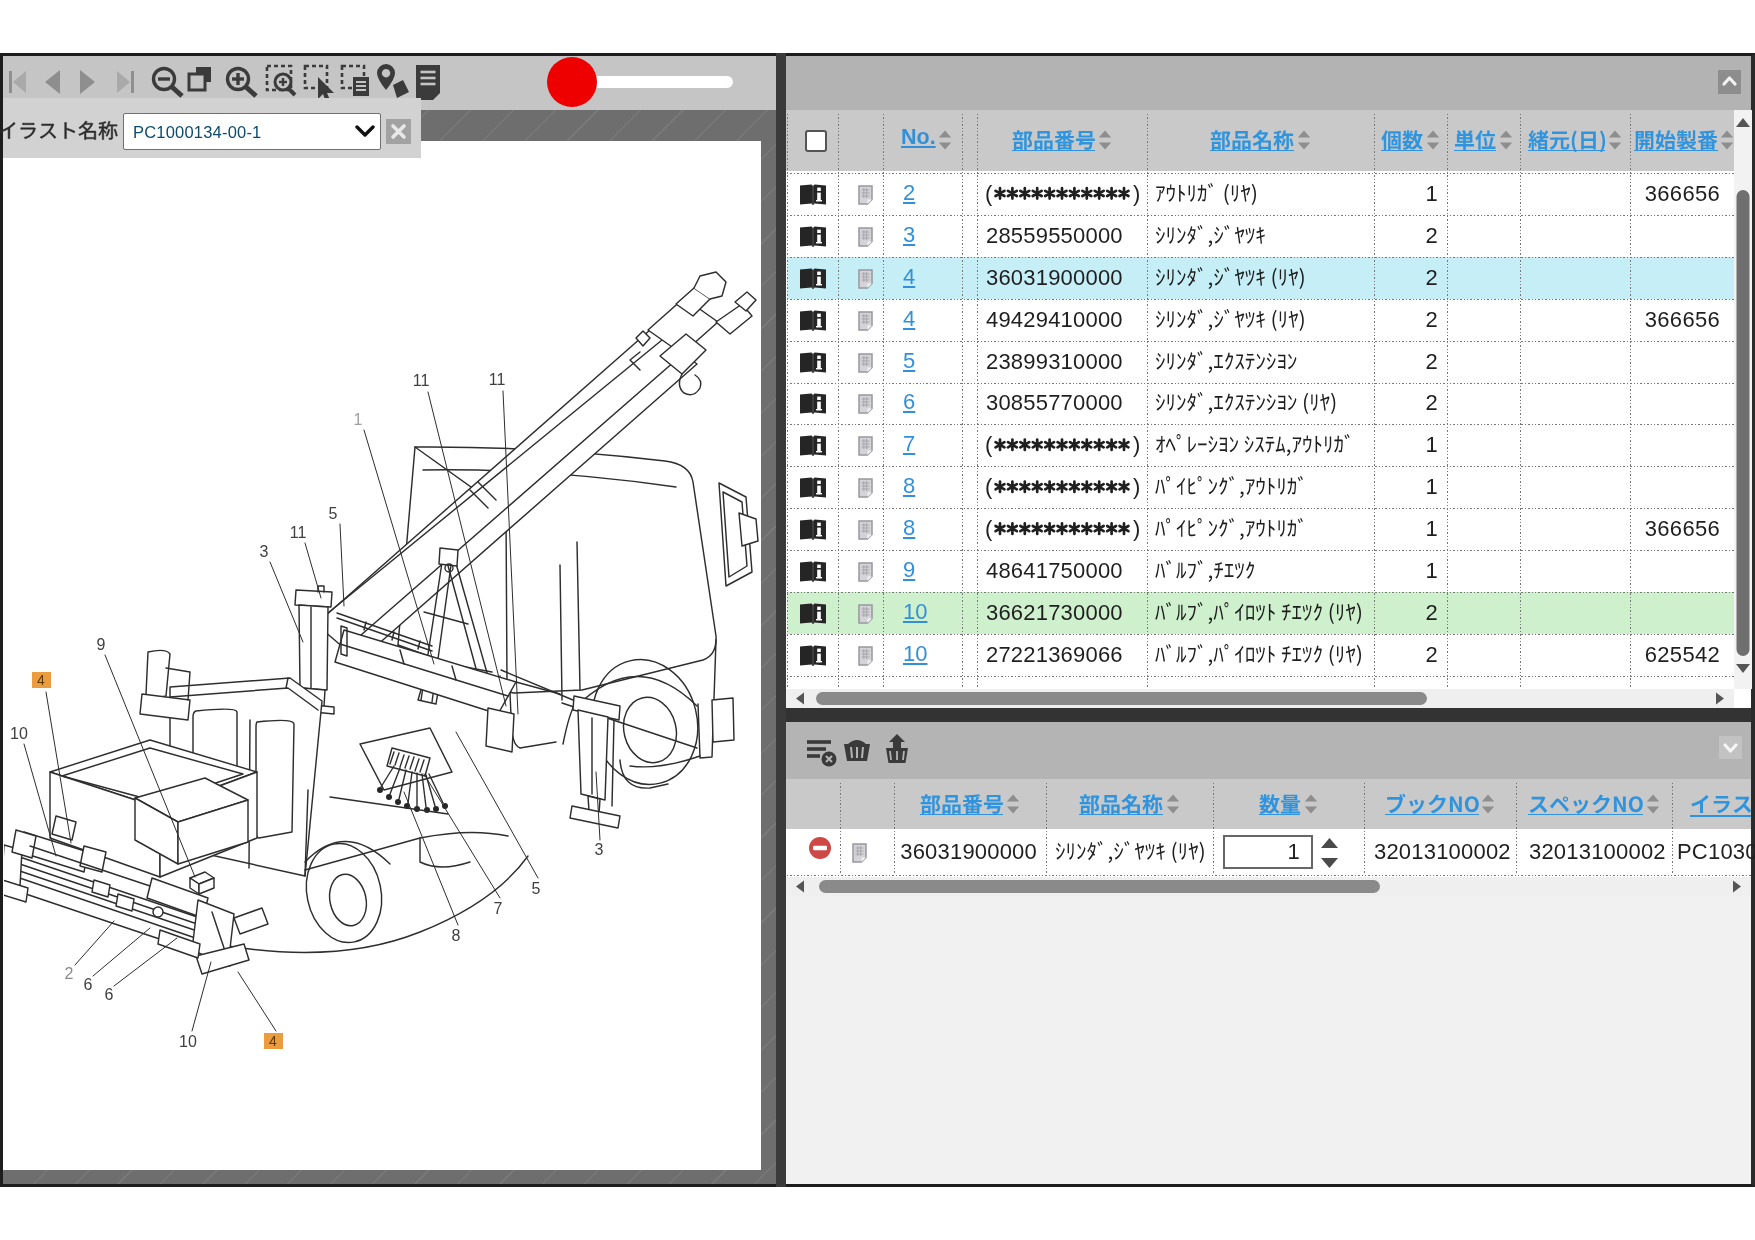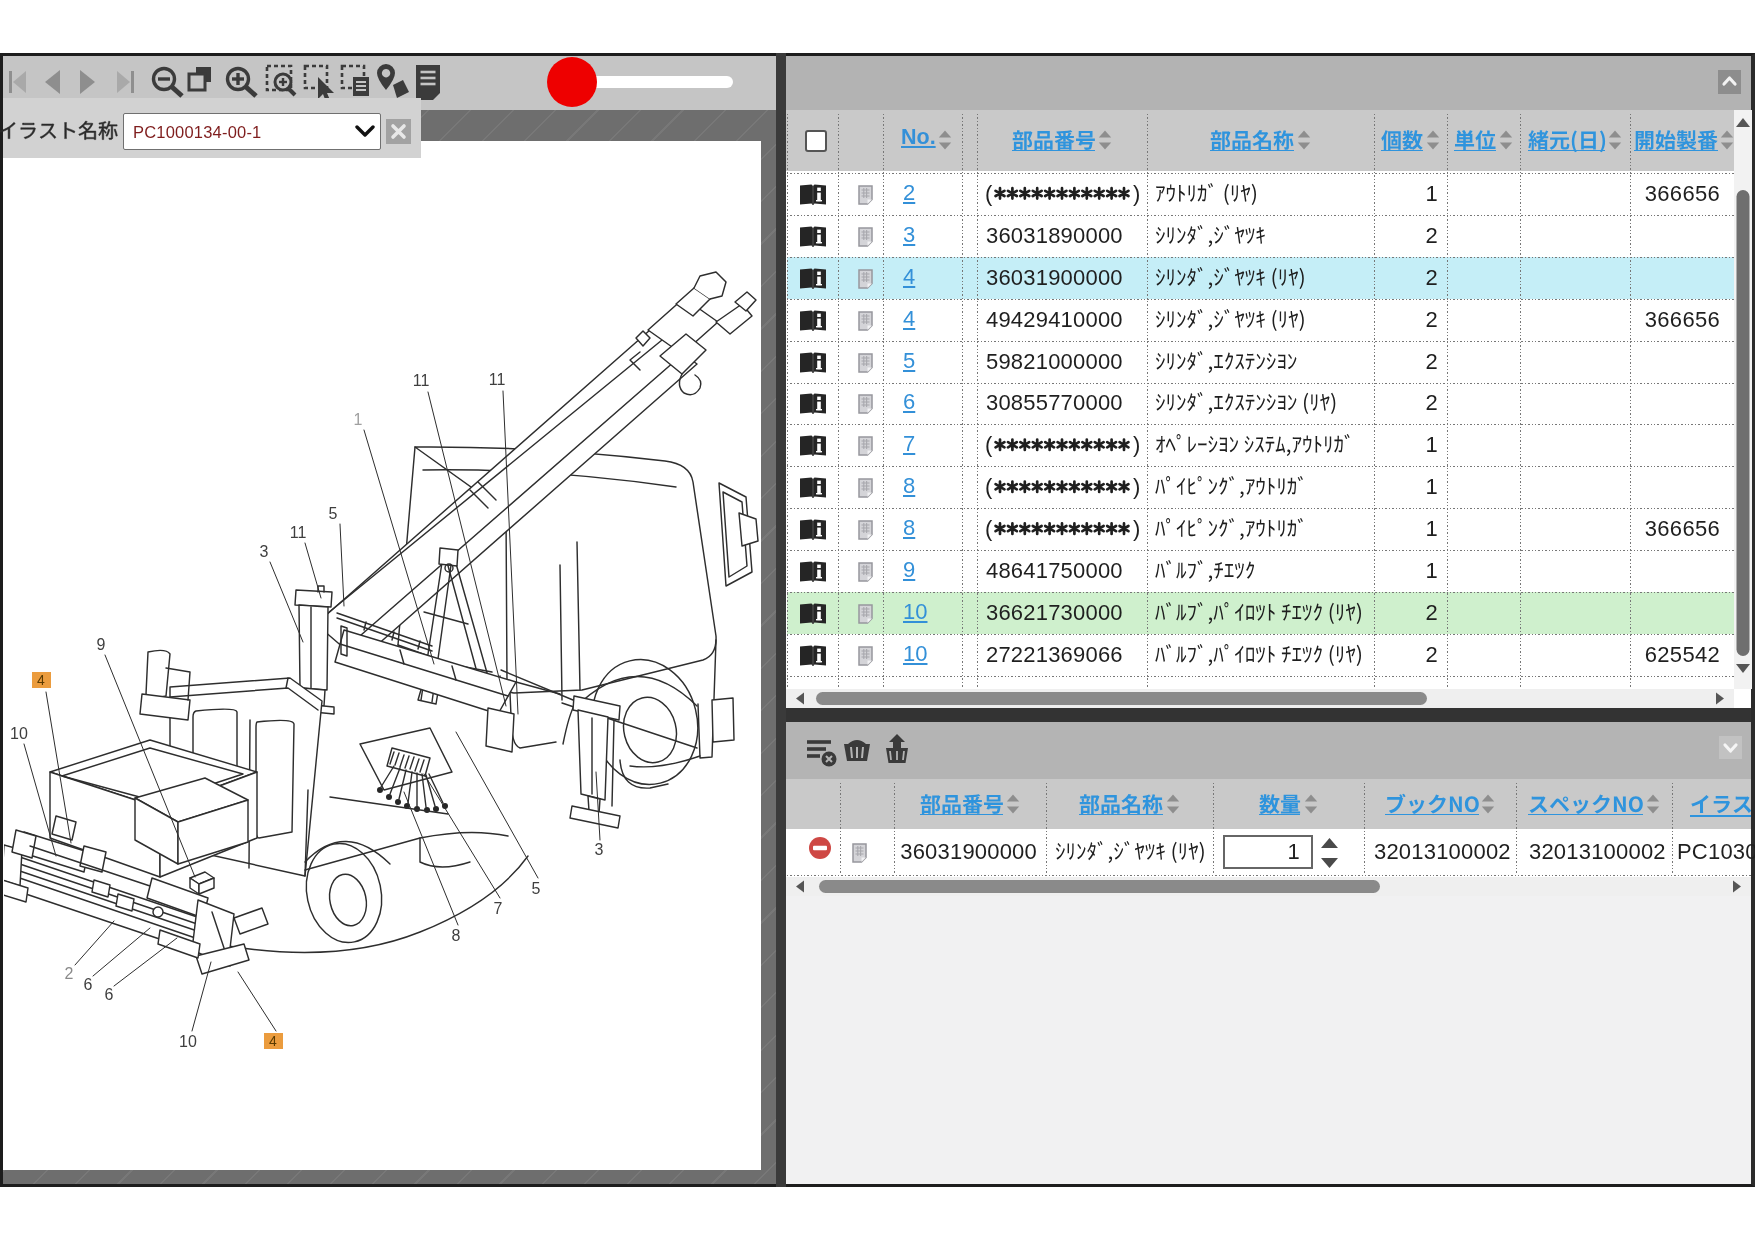--- a/index.html
+++ b/index.html
@@ -69,21 +69,21 @@
       </g>
     </g>
 <rect x="570" y="23" width="163" height="12" rx="6" fill="#fff"></rect>
 <circle cx="572" cy="29" r="25" fill="#ee0000"></circle>
 </svg>
 <div class="abs" style="left:3px;top:98px;width:418px;height:60px;background:#d2d2d2"></div>
 <svg style="position:absolute;left:-2px;top:118px;overflow:visible" width="122" height="26" viewBox="0 -20 122 26">
     <path stroke="#2b2b2b" stroke-width="0.5" d="M1.7,-7.2L2.5,-5.7C5.3,-6.5 8.0,-7.7 10.1,-8.9L10.1,-1.5C10.1,-0.8 10.1,0.2 10.0,0.6L12.0,0.6C11.9,0.2 11.9,-0.8 11.9,-1.5L11.9,-10.0C13.9,-11.3 15.7,-12.8 17.3,-14.4L15.9,-15.7C14.5,-14.0 12.5,-12.3 10.5,-11.0C8.2,-9.6 5.2,-8.2 1.7,-7.2ZM24.6,-14.9L24.6,-13.2C25.2,-13.3 25.8,-13.3 26.4,-13.3C27.5,-13.3 33.1,-13.3 34.3,-13.3C34.9,-13.3 35.6,-13.3 36.1,-13.2L36.1,-14.9C35.6,-14.8 34.9,-14.8 34.3,-14.8C33.1,-14.8 27.5,-14.8 26.4,-14.8C25.8,-14.8 25.1,-14.8 24.6,-14.9ZM37.6,-9.6L36.4,-10.3C36.2,-10.2 35.8,-10.2 35.3,-10.2C34.3,-10.2 25.8,-10.2 24.8,-10.2C24.2,-10.2 23.6,-10.2 22.8,-10.3L22.8,-8.6C23.5,-8.7 24.3,-8.7 24.8,-8.7C26.0,-8.7 34.4,-8.7 35.4,-8.7C35.0,-7.2 34.2,-5.5 33.0,-4.3C31.3,-2.5 28.8,-1.2 26.0,-0.6L27.2,0.8C29.8,0.1 32.3,-1.1 34.4,-3.4C35.9,-5.0 36.8,-7.1 37.3,-9.0C37.3,-9.2 37.5,-9.4 37.6,-9.6ZM56.0,-13.4L55.0,-14.2C54.7,-14.1 54.1,-14.0 53.5,-14.0C52.7,-14.0 46.6,-14.0 45.8,-14.0C45.2,-14.0 44.0,-14.1 43.7,-14.1L43.7,-12.3C44.0,-12.3 45.1,-12.4 45.8,-12.4C46.5,-12.4 52.8,-12.4 53.6,-12.4C53.1,-10.7 51.6,-8.4 50.2,-6.8C48.2,-4.5 45.2,-2.2 42.0,-0.9L43.3,0.4C46.2,-0.9 48.9,-3.1 51.1,-5.4C53.1,-3.6 55.2,-1.2 56.6,0.5L58.0,-0.7C56.7,-2.2 54.2,-4.8 52.1,-6.6C53.6,-8.4 54.8,-10.8 55.5,-12.5C55.6,-12.8 55.9,-13.2 56.0,-13.4ZM66.7,-1.8C66.7,-1.0 66.7,-0.0 66.6,0.6L68.5,0.6C68.5,-0.1 68.4,-1.1 68.4,-1.8L68.4,-8.4C70.6,-7.7 74.1,-6.3 76.3,-5.1L76.9,-6.8C74.8,-7.9 71.0,-9.3 68.4,-10.1L68.4,-13.4C68.4,-14.0 68.5,-14.9 68.5,-15.5L66.6,-15.5C66.7,-14.9 66.7,-14.0 66.7,-13.4C66.7,-11.7 66.7,-2.9 66.7,-1.8ZM87.5,-16.9C86.3,-14.7 84.0,-12.1 80.8,-10.3C81.1,-10.1 81.6,-9.5 81.8,-9.2C82.8,-9.7 83.6,-10.3 84.4,-11.0C85.8,-10.0 87.2,-8.7 88.1,-7.7C85.9,-5.9 83.2,-4.6 80.7,-3.8C81.0,-3.5 81.3,-2.9 81.5,-2.5C83.2,-3.0 84.9,-3.8 86.5,-4.8L86.5,1.6L88.0,1.6L88.0,0.8L96.2,0.8L96.2,1.6L97.8,1.6L97.8,-6.9L89.5,-6.9C91.9,-8.9 93.8,-11.4 95.0,-14.3L94.0,-14.9L93.7,-14.8L88.1,-14.8C88.5,-15.4 88.9,-16.0 89.2,-16.5L87.5,-16.9ZM96.2,-0.6L88.0,-0.6L88.0,-5.5L96.2,-5.5L96.2,-0.6ZM87.0,-13.4L93.0,-13.4C92.1,-11.7 90.8,-10.1 89.3,-8.7C88.4,-9.8 86.9,-11.0 85.5,-12.0C86.1,-12.4 86.5,-12.9 87.0,-13.4ZM110.3,-8.8C109.9,-6.4 109.0,-4.0 107.9,-2.4C108.2,-2.2 108.8,-1.8 109.1,-1.6C110.3,-3.3 111.2,-5.9 111.8,-8.6L110.3,-8.8ZM116.0,-8.6C116.9,-6.5 117.7,-3.6 118.0,-1.8L119.4,-2.2C119.1,-4.1 118.2,-6.8 117.3,-9.0L116.0,-8.6ZM110.7,-16.8C110.2,-14.4 109.3,-12.1 108.2,-10.4L108.2,-11.2L105.7,-11.2L105.7,-14.6C106.7,-14.8 107.5,-15.1 108.3,-15.4L107.2,-16.5C105.7,-15.8 103.1,-15.3 100.9,-14.9C101.0,-14.6 101.2,-14.1 101.3,-13.7C102.2,-13.9 103.2,-14.0 104.2,-14.2L104.2,-11.2L101.0,-11.2L101.0,-9.8L104.0,-9.8C103.2,-7.5 101.9,-4.9 100.6,-3.4C100.8,-3.1 101.2,-2.5 101.3,-2.1C102.4,-3.3 103.4,-5.3 104.2,-7.3L104.2,1.6L105.7,1.6L105.7,-7.1C106.4,-6.2 107.2,-5.1 107.5,-4.6L108.4,-5.8C108.0,-6.2 106.3,-8.0 105.7,-8.5L105.7,-9.8L107.8,-9.8L107.4,-9.3C107.8,-9.2 108.5,-8.8 108.8,-8.5C109.4,-9.5 110.1,-10.6 110.6,-11.9L113.2,-11.9L113.2,-0.3C113.2,-0.0 113.1,0.1 112.9,0.1C112.6,0.1 111.7,0.1 110.8,0.1C111.0,0.5 111.2,1.2 111.3,1.6C112.5,1.6 113.4,1.5 113.9,1.3C114.5,1.0 114.7,0.6 114.7,-0.3L114.7,-11.9L119.1,-11.9L119.1,-13.3L111.2,-13.3C111.5,-14.3 111.9,-15.4 112.1,-16.5L110.7,-16.8Z" fill="#2b2b2b"></path>
   </svg>
 <div class="abs" style="left:123px;top:113px;width:258px;height:37px;background:#fff;border:1.6px solid #707070;border-radius:2px"></div>
-<div class="abs" style="left:133px;top:123px;font-size:16.5px;color:#7f1d1d;letter-spacing:0.2px">PC1000134-00-1</div>
+<div class="abs" style="left:133px;top:123px;font-size:16.5px;color:#0c4a6e;letter-spacing:0.2px">PC1000134-00-1</div>
 <svg class="abs" style="left:355px;top:124px" width="20" height="14" viewBox="0 0 20 14">
     <path d="M2,3 L10,11 L18,3" fill="none" stroke="#111" stroke-width="3.4" stroke-linecap="round" stroke-linejoin="round"></path>
   </svg>
 <div class="abs" style="left:386px;top:119px;width:25px;height:25px;background:#a2a2a2"></div>
 <svg class="abs" style="left:386px;top:119px" width="25" height="25">
     <path d="M7,7 L18,18 M18,7 L7,18" stroke="#e8e8e8" stroke-width="3.6" stroke-linecap="round"></path>
   </svg>
 <div class="abs" style="left:776px;top:53px;width:10px;height:1134px;background:#3a3a3a"></div>
 <div class="abs" style="left:786px;top:56px;width:965px;height:54px;background:#b3b3b3"></div>
 <div class="abs" style="left:1718px;top:70px;width:23px;height:24px;background:#8d8d8d"></div>
@@ -217,21 +217,21 @@
     <path d="M14,14.5 l-4.5,4.5 v-4.5 Z" fill="#f2f2f4"></path>
     <g stroke="#a9a9af" stroke-width="1.1">
       <line x1="3.5" y1="5" x2="11.5" y2="5"></line>
       <line x1="3.5" y1="8" x2="11.5" y2="8"></line>
       <line x1="3.5" y1="11" x2="11.5" y2="11"></line>
       <line x1="5.8" y1="3" x2="5.8" y2="13"></line>
       <line x1="8.6" y1="3" x2="8.6" y2="13"></line>
     </g>
   </svg>
 <div class="link abs" style="left:903px;top:222px">3</div>
-<div class="num abs" style="left:986px;top:223px;letter-spacing:0.2px">36031890000</div>
+<div class="num abs" style="left:986px;top:223px;letter-spacing:0.2px">28559550000</div>
 <svg style="position:absolute;left:1155px;top:222.85px;overflow:visible" width="112" height="26" viewBox="0 -20 112 26">
     <path d="M3.3,-16.1L2.5,-14.7C3.2,-14.1 4.6,-12.6 5.1,-11.8L5.9,-13.2C5.4,-13.9 4.0,-15.5 3.3,-16.1ZM1.5,-1.1L2.3,0.6C3.3,0.2 4.7,-0.8 5.8,-2.0C7.5,-4.0 8.9,-6.8 9.8,-9.7L8.8,-11.3C7.9,-8.3 6.8,-5.5 5.0,-3.5C3.9,-2.3 2.6,-1.5 1.5,-1.1ZM1.7,-11.4L1.0,-9.9C1.7,-9.3 3.0,-7.9 3.6,-7.1L4.3,-8.6C3.9,-9.3 2.4,-10.8 1.7,-11.4ZM17.2,-15.6C17.2,-15.1 17.3,-14.5 17.3,-13.8C17.3,-13.1 17.3,-11.6 17.3,-10.8C17.3,-6.8 17.2,-5.2 16.5,-3.4C15.8,-2.0 14.9,-1.2 14.0,-0.7L15.0,0.8C15.7,0.3 16.9,-0.7 17.6,-2.3C18.4,-4.1 18.6,-5.7 18.6,-10.7C18.6,-11.5 18.6,-13.0 18.6,-13.8C18.6,-14.5 18.6,-15.1 18.7,-15.6L17.2,-15.6ZM12.6,-15.5C12.6,-15.1 12.6,-14.4 12.6,-14.0C12.6,-13.4 12.6,-8.1 12.6,-7.3C12.6,-6.6 12.6,-6.0 12.6,-5.7L14.1,-5.7C14.0,-6.0 14.0,-6.7 14.0,-7.2C14.0,-8.1 14.0,-13.4 14.0,-14.0C14.0,-14.5 14.0,-15.1 14.1,-15.5L12.6,-15.5ZM23.2,-15.2L22.4,-13.9C23.2,-13.0 24.7,-10.8 25.2,-9.7L26.1,-11.0C25.5,-12.1 24.0,-14.3 23.2,-15.2ZM22.3,-1.5L23.0,0.3C24.7,-0.5 26.0,-1.7 27.1,-3.0C28.7,-5.0 29.9,-7.8 30.5,-10.5L29.5,-12.2C29.0,-9.7 27.9,-6.6 26.3,-4.5C25.3,-3.3 24.0,-2.1 22.3,-1.5ZM36.0,-16.9C35.9,-16.4 35.8,-15.8 35.7,-15.3C35.3,-13.5 34.1,-10.2 32.3,-8.0L33.2,-6.6C34.3,-8.2 35.4,-10.3 36.1,-12.2L39.1,-12.2C39.0,-10.8 38.6,-8.8 37.9,-7.0C37.1,-8.0 36.3,-9.0 35.8,-9.6L35.1,-8.2C35.6,-7.6 36.4,-6.5 37.2,-5.5C36.1,-3.3 34.7,-1.3 33.2,-0.2L34.1,1.3C35.5,0.3 37.1,-2.0 38.2,-4.2L39.2,-2.8L39.9,-4.5L38.9,-5.8C39.6,-7.6 40.1,-10.1 40.4,-12.0C40.5,-12.3 40.6,-12.7 40.7,-13.1L39.9,-13.9C39.7,-13.8 39.4,-13.7 39.1,-13.7L36.6,-13.7L36.9,-14.7C37.0,-15.1 37.2,-15.6 37.3,-16.1L36.0,-16.9ZM43.5,-16.9L42.4,-16.4C42.9,-15.6 43.7,-13.8 44.1,-12.9L45.2,-13.5C44.8,-14.3 43.9,-16.1 43.5,-16.9ZM45.8,-17.9L44.7,-17.4C45.2,-16.6 46.0,-14.9 46.4,-14.0L47.5,-14.6C47.1,-15.4 46.2,-17.2 45.8,-17.9ZM54.1,4.0C56.0,3.2 57.1,1.6 57.1,-0.4C57.1,-1.8 56.5,-2.6 55.5,-2.6C54.7,-2.6 54.1,-2.1 54.1,-1.3C54.1,-0.5 54.7,0.0 55.5,0.0L55.7,0.0C55.7,1.3 54.9,2.3 53.6,2.9L54.1,4.0ZM61.6,-16.1L60.8,-14.7C61.5,-14.1 62.9,-12.6 63.4,-11.8L64.2,-13.2C63.8,-13.9 62.3,-15.5 61.6,-16.1ZM59.8,-1.1L60.6,0.6C61.6,0.2 63.1,-0.8 64.2,-2.0C65.9,-4.0 67.2,-6.8 68.1,-9.7L67.2,-11.3C66.3,-8.3 65.1,-5.5 63.3,-3.5C62.2,-2.3 61.0,-1.5 59.8,-1.1ZM60.0,-11.4L59.3,-9.9C60.0,-9.3 61.4,-7.9 61.9,-7.1L62.7,-8.6C62.2,-9.3 60.8,-10.8 60.0,-11.4ZM70.3,-16.9L69.2,-16.4C69.7,-15.6 70.5,-13.8 70.9,-12.9L72.1,-13.5C71.6,-14.3 70.7,-16.1 70.3,-16.9ZM72.6,-17.9L71.5,-17.4C72.0,-16.6 72.8,-14.9 73.3,-14.0L74.4,-14.6C73.9,-15.4 73.1,-17.2 72.6,-17.9ZM89.2,-12.8L88.3,-13.7C88.2,-13.5 88.0,-13.4 87.8,-13.4C87.5,-13.2 85.5,-12.4 83.7,-11.8L83.3,-14.5C83.2,-15.2 83.2,-15.7 83.2,-16.1L81.6,-15.7C81.8,-15.3 81.9,-14.8 81.9,-14.1L82.4,-11.3L80.9,-10.7C80.5,-10.6 80.2,-10.5 79.9,-10.5L80.2,-8.7L82.6,-9.7L83.8,-0.9C83.9,-0.4 84.0,0.3 84.0,0.8L85.5,0.3C85.4,-0.2 85.3,-0.9 85.2,-1.3L83.9,-10.2L87.5,-11.6C87.2,-10.2 86.3,-7.9 85.5,-6.6L86.6,-5.6C87.5,-7.3 88.7,-10.7 89.2,-12.8ZM94.8,-15.3L93.6,-14.7C93.8,-13.6 94.4,-10.7 94.6,-9.5L95.8,-10.0C95.6,-11.2 95.0,-14.3 94.8,-15.3ZM98.0,-14.6C97.8,-11.5 97.3,-8.5 96.4,-6.3C95.2,-3.5 93.6,-1.6 92.0,-0.7L93.0,0.8C94.5,-0.3 96.3,-2.4 97.5,-5.3C98.4,-7.6 98.9,-10.1 99.2,-12.7C99.3,-13.1 99.4,-13.6 99.5,-13.9L98.0,-14.6ZM91.7,-14.0L90.5,-13.4C90.7,-12.5 91.4,-9.2 91.6,-7.9L92.9,-8.5C92.6,-9.9 92.0,-12.9 91.7,-14.0ZM101.5,-5.8L101.7,-4.0C101.9,-4.1 102.2,-4.2 102.6,-4.4L105.1,-5.2L105.5,-1.2C105.5,-0.5 105.6,0.2 105.6,0.8L107.0,0.4C107.0,-0.1 106.9,-0.9 106.8,-1.5L106.4,-5.7L108.8,-6.4C109.2,-6.6 109.6,-6.6 109.8,-6.7L109.6,-8.5C109.4,-8.3 109.1,-8.2 108.7,-8.0L106.3,-7.2L106.0,-11.1L108.0,-11.8C108.3,-11.9 108.6,-12.0 108.8,-12.0L108.6,-13.8C108.4,-13.7 108.2,-13.5 107.9,-13.4C107.5,-13.3 106.7,-13.0 105.8,-12.7L105.7,-14.7C105.7,-15.1 105.6,-15.7 105.6,-16.1L104.2,-15.8C104.3,-15.3 104.3,-14.9 104.3,-14.3L104.5,-12.3C103.6,-12.1 102.8,-11.8 102.4,-11.7C102.1,-11.7 101.8,-11.6 101.6,-11.6L101.7,-9.7C102.0,-9.8 102.2,-10.0 102.6,-10.1L104.7,-10.7L105.0,-6.8C103.9,-6.5 102.9,-6.2 102.4,-6.0C102.1,-6.0 101.7,-5.9 101.5,-5.8Z" fill="#1f1f1f"></path>
   </svg>
 <div class="num abs" style="left:1374px;top:223px;width:64px;text-align:right">2</div>
 <svg class="abs" style="left:799px;top:268px" width="28" height="22">
     <path d="M1,1.5 L12.5,0.5 L14,2 L15.5,0.5 L27,1.5 L27,20.5 L15.5,19.5 L14,21 L12.5,19.5 L1,20.5 Z" fill="#252525"></path>
     <path d="M14,2 L14,21" stroke="#4f4f4f" stroke-width="1.2"></path>
     <g fill="#fff">
       <rect x="18.2" y="8.6" width="3.6" height="8.6"></rect>
       <rect x="18.2" y="3.6" width="3.6" height="3.4"></rect>
@@ -296,21 +296,21 @@
     <path d="M14,14.5 l-4.5,4.5 v-4.5 Z" fill="#f2f2f4"></path>
     <g stroke="#a9a9af" stroke-width="1.1">
       <line x1="3.5" y1="5" x2="11.5" y2="5"></line>
       <line x1="3.5" y1="8" x2="11.5" y2="8"></line>
       <line x1="3.5" y1="11" x2="11.5" y2="11"></line>
       <line x1="5.8" y1="3" x2="5.8" y2="13"></line>
       <line x1="8.6" y1="3" x2="8.6" y2="13"></line>
     </g>
   </svg>
 <div class="link abs" style="left:903px;top:348px">5</div>
-<div class="num abs" style="left:986px;top:349px;letter-spacing:0.2px">59821000000</div>
+<div class="num abs" style="left:986px;top:349px;letter-spacing:0.2px">23899310000</div>
 <svg style="position:absolute;left:1155px;top:348.55px;overflow:visible" width="144" height="26" viewBox="0 -20 144 26">
     <path d="M3.3,-16.1L2.5,-14.7C3.2,-14.1 4.6,-12.6 5.1,-11.8L5.9,-13.2C5.4,-13.9 4.0,-15.5 3.3,-16.1ZM1.5,-1.1L2.3,0.6C3.3,0.2 4.7,-0.8 5.8,-2.0C7.5,-4.0 8.9,-6.8 9.8,-9.7L8.8,-11.3C7.9,-8.3 6.8,-5.5 5.0,-3.5C3.9,-2.3 2.6,-1.5 1.5,-1.1ZM1.7,-11.4L1.0,-9.9C1.7,-9.3 3.0,-7.9 3.6,-7.1L4.3,-8.6C3.9,-9.3 2.4,-10.8 1.7,-11.4ZM17.2,-15.6C17.2,-15.1 17.3,-14.5 17.3,-13.8C17.3,-13.1 17.3,-11.6 17.3,-10.8C17.3,-6.8 17.2,-5.2 16.5,-3.4C15.8,-2.0 14.9,-1.2 14.0,-0.7L15.0,0.8C15.7,0.3 16.9,-0.7 17.6,-2.3C18.4,-4.1 18.6,-5.7 18.6,-10.7C18.6,-11.5 18.6,-13.0 18.6,-13.8C18.6,-14.5 18.6,-15.1 18.7,-15.6L17.2,-15.6ZM12.6,-15.5C12.6,-15.1 12.6,-14.4 12.6,-14.0C12.6,-13.4 12.6,-8.1 12.6,-7.3C12.6,-6.6 12.6,-6.0 12.6,-5.7L14.1,-5.7C14.0,-6.0 14.0,-6.7 14.0,-7.2C14.0,-8.1 14.0,-13.4 14.0,-14.0C14.0,-14.5 14.0,-15.1 14.1,-15.5L12.6,-15.5ZM23.2,-15.2L22.4,-13.9C23.2,-13.0 24.7,-10.8 25.2,-9.7L26.1,-11.0C25.5,-12.1 24.0,-14.3 23.2,-15.2ZM22.3,-1.5L23.0,0.3C24.7,-0.5 26.0,-1.7 27.1,-3.0C28.7,-5.0 29.9,-7.8 30.5,-10.5L29.5,-12.2C29.0,-9.7 27.9,-6.6 26.3,-4.5C25.3,-3.3 24.0,-2.1 22.3,-1.5ZM36.0,-16.9C35.9,-16.4 35.8,-15.8 35.7,-15.3C35.3,-13.5 34.1,-10.2 32.3,-8.0L33.2,-6.6C34.3,-8.2 35.4,-10.3 36.1,-12.2L39.1,-12.2C39.0,-10.8 38.6,-8.8 37.9,-7.0C37.1,-8.0 36.3,-9.0 35.8,-9.6L35.1,-8.2C35.6,-7.6 36.4,-6.5 37.2,-5.5C36.1,-3.3 34.7,-1.3 33.2,-0.2L34.1,1.3C35.5,0.3 37.1,-2.0 38.2,-4.2L39.2,-2.8L39.9,-4.5L38.9,-5.8C39.6,-7.6 40.1,-10.1 40.4,-12.0C40.5,-12.3 40.6,-12.7 40.7,-13.1L39.9,-13.9C39.7,-13.8 39.4,-13.7 39.1,-13.7L36.6,-13.7L36.9,-14.7C37.0,-15.1 37.2,-15.6 37.3,-16.1L36.0,-16.9ZM43.5,-16.9L42.4,-16.4C42.9,-15.6 43.7,-13.8 44.1,-12.9L45.2,-13.5C44.8,-14.3 43.9,-16.1 43.5,-16.9ZM45.8,-17.9L44.7,-17.4C45.2,-16.6 46.0,-14.9 46.4,-14.0L47.5,-14.6C47.1,-15.4 46.2,-17.2 45.8,-17.9ZM54.1,4.0C56.0,3.2 57.1,1.6 57.1,-0.4C57.1,-1.8 56.5,-2.6 55.5,-2.6C54.7,-2.6 54.1,-2.1 54.1,-1.3C54.1,-0.5 54.7,0.0 55.5,0.0L55.7,0.0C55.7,1.3 54.9,2.3 53.6,2.9L54.1,4.0ZM59.1,-2.8L59.1,-0.9C59.4,-1.0 59.8,-1.0 60.1,-1.0L67.2,-1.0C67.4,-1.0 67.7,-1.0 68.0,-0.9L68.0,-2.8C67.8,-2.7 67.5,-2.7 67.2,-2.7L64.2,-2.7L64.2,-12.2L66.6,-12.2C66.9,-12.2 67.2,-12.2 67.5,-12.2L67.5,-13.9C67.2,-13.9 66.9,-13.9 66.6,-13.9L60.6,-13.9C60.4,-13.9 60.0,-13.9 59.7,-13.9L59.7,-12.2C60.0,-12.2 60.4,-12.2 60.6,-12.2L62.8,-12.2L62.8,-2.7L60.1,-2.7C59.7,-2.7 59.4,-2.7 59.1,-2.8ZM73.4,-16.5C73.4,-16.0 73.2,-15.3 73.1,-14.9C72.7,-13.0 71.8,-10.4 70.1,-8.1L71.3,-7.1C72.3,-8.5 73.1,-10.2 73.7,-11.8L76.6,-11.8C76.3,-9.9 75.7,-7.7 74.9,-5.8C73.9,-3.6 72.5,-1.7 71.0,-0.5L72.2,0.8C73.8,-0.6 75.1,-2.6 76.0,-4.8C76.9,-7.0 77.5,-9.4 77.9,-11.5C77.9,-11.9 78.1,-12.4 78.1,-12.7L77.4,-13.5C77.2,-13.4 76.9,-13.4 76.6,-13.4L74.2,-13.4L74.5,-14.5C74.6,-14.8 74.7,-15.4 74.9,-15.9L73.4,-16.5ZM88.2,-13.9L87.4,-14.7C87.3,-14.6 86.9,-14.5 86.5,-14.5C86.1,-14.5 82.9,-14.5 82.5,-14.5C82.2,-14.5 81.5,-14.6 81.3,-14.6L81.3,-12.7C81.4,-12.8 82.1,-12.9 82.5,-12.9C82.9,-12.9 86.0,-12.9 86.4,-12.9C86.2,-11.4 85.4,-9.0 84.7,-7.3C83.6,-4.9 82.0,-2.4 80.3,-1.1L81.2,0.3C82.7,-1.0 84.1,-3.1 85.2,-5.3C86.3,-3.5 87.3,-1.3 87.9,0.4L89.1,-0.9C88.4,-2.5 87.2,-5.1 86.0,-6.9C86.8,-8.8 87.6,-11.3 87.9,-13.0C88.0,-13.2 88.1,-13.7 88.2,-13.9ZM92.0,-15.2L92.0,-13.5C92.3,-13.5 92.8,-13.6 93.1,-13.6C93.7,-13.6 96.6,-13.6 97.3,-13.6C97.5,-13.6 98.0,-13.5 98.3,-13.5L98.3,-15.2C98.0,-15.2 97.5,-15.1 97.3,-15.1C96.6,-15.1 93.7,-15.1 93.1,-15.1C92.8,-15.1 92.3,-15.2 92.0,-15.2ZM90.8,-10.3L90.8,-8.5C91.1,-8.6 91.5,-8.6 91.9,-8.6L94.6,-8.6C94.6,-6.6 94.5,-5.0 94.0,-3.6C93.6,-2.2 92.7,-1.1 91.9,-0.4L93.1,0.8C94.0,-0.1 94.9,-1.6 95.4,-3.0C95.8,-4.6 96.0,-6.3 96.0,-8.6L98.5,-8.6C98.8,-8.6 99.2,-8.6 99.4,-8.5L99.4,-10.3C99.1,-10.2 98.7,-10.2 98.5,-10.2C97.9,-10.2 92.5,-10.2 91.9,-10.2C91.5,-10.2 91.1,-10.2 90.8,-10.3ZM102.5,-15.2L101.7,-13.9C102.5,-13.0 104.0,-10.8 104.6,-9.7L105.4,-11.0C104.9,-12.1 103.3,-14.3 102.5,-15.2ZM101.6,-1.5L102.3,0.3C104.0,-0.5 105.4,-1.7 106.4,-3.0C108.0,-5.0 109.2,-7.8 109.9,-10.5L108.8,-12.2C108.3,-9.7 107.2,-6.6 105.7,-4.5C104.7,-3.3 103.3,-2.1 101.6,-1.5ZM114.1,-16.1L113.3,-14.7C114.0,-14.1 115.4,-12.6 115.9,-11.8L116.7,-13.2C116.3,-13.9 114.8,-15.5 114.1,-16.1ZM112.3,-1.1L113.1,0.6C114.1,0.2 115.6,-0.8 116.7,-2.0C118.4,-4.0 119.7,-6.8 120.6,-9.7L119.7,-11.3C118.8,-8.3 117.6,-5.5 115.8,-3.5C114.7,-2.3 113.5,-1.5 112.3,-1.1ZM112.5,-11.4L111.8,-9.9C112.5,-9.3 113.9,-7.9 114.4,-7.1L115.2,-8.6C114.7,-9.3 113.3,-10.8 112.5,-11.4ZM123.0,-1.0C123.2,-1.0 123.8,-1.1 124.2,-1.1L128.9,-1.1L128.9,0.0L130.3,0.0C130.3,-0.3 130.3,-0.8 130.3,-1.2C130.3,-3.5 130.3,-12.2 130.3,-13.1C130.3,-13.6 130.3,-14.1 130.3,-14.3C130.1,-14.3 129.7,-14.3 129.4,-14.3C128.3,-14.3 125.3,-14.3 124.6,-14.3C124.2,-14.3 123.4,-14.3 123.2,-14.4L123.2,-12.6C123.4,-12.6 124.2,-12.7 124.6,-12.7C125.3,-12.7 128.4,-12.7 128.9,-12.7L128.9,-8.7L124.7,-8.7C124.3,-8.7 123.7,-8.8 123.5,-8.8L123.5,-7.1C123.7,-7.1 124.3,-7.1 124.7,-7.1L128.9,-7.1L128.9,-2.7L124.2,-2.7C123.7,-2.7 123.2,-2.7 123.0,-2.7L123.0,-1.0ZM134.0,-15.2L133.2,-13.9C134.0,-13.0 135.5,-10.8 136.1,-9.7L136.9,-11.0C136.4,-12.1 134.8,-14.3 134.0,-15.2ZM133.1,-1.5L133.8,0.3C135.5,-0.5 136.9,-1.7 137.9,-3.0C139.5,-5.0 140.7,-7.8 141.4,-10.5L140.3,-12.2C139.8,-9.7 138.7,-6.6 137.2,-4.5C136.2,-3.3 134.8,-2.1 133.1,-1.5Z" fill="#1f1f1f"></path>
   </svg>
 <div class="num abs" style="left:1374px;top:349px;width:64px;text-align:right">2</div>
 <svg class="abs" style="left:799px;top:393px" width="28" height="22">
     <path d="M1,1.5 L12.5,0.5 L14,2 L15.5,0.5 L27,1.5 L27,20.5 L15.5,19.5 L14,21 L12.5,19.5 L1,20.5 Z" fill="#252525"></path>
     <path d="M14,2 L14,21" stroke="#4f4f4f" stroke-width="1.2"></path>
     <g fill="#fff">
       <rect x="18.2" y="8.6" width="3.6" height="8.6"></rect>
       <rect x="18.2" y="3.6" width="3.6" height="3.4"></rect>

